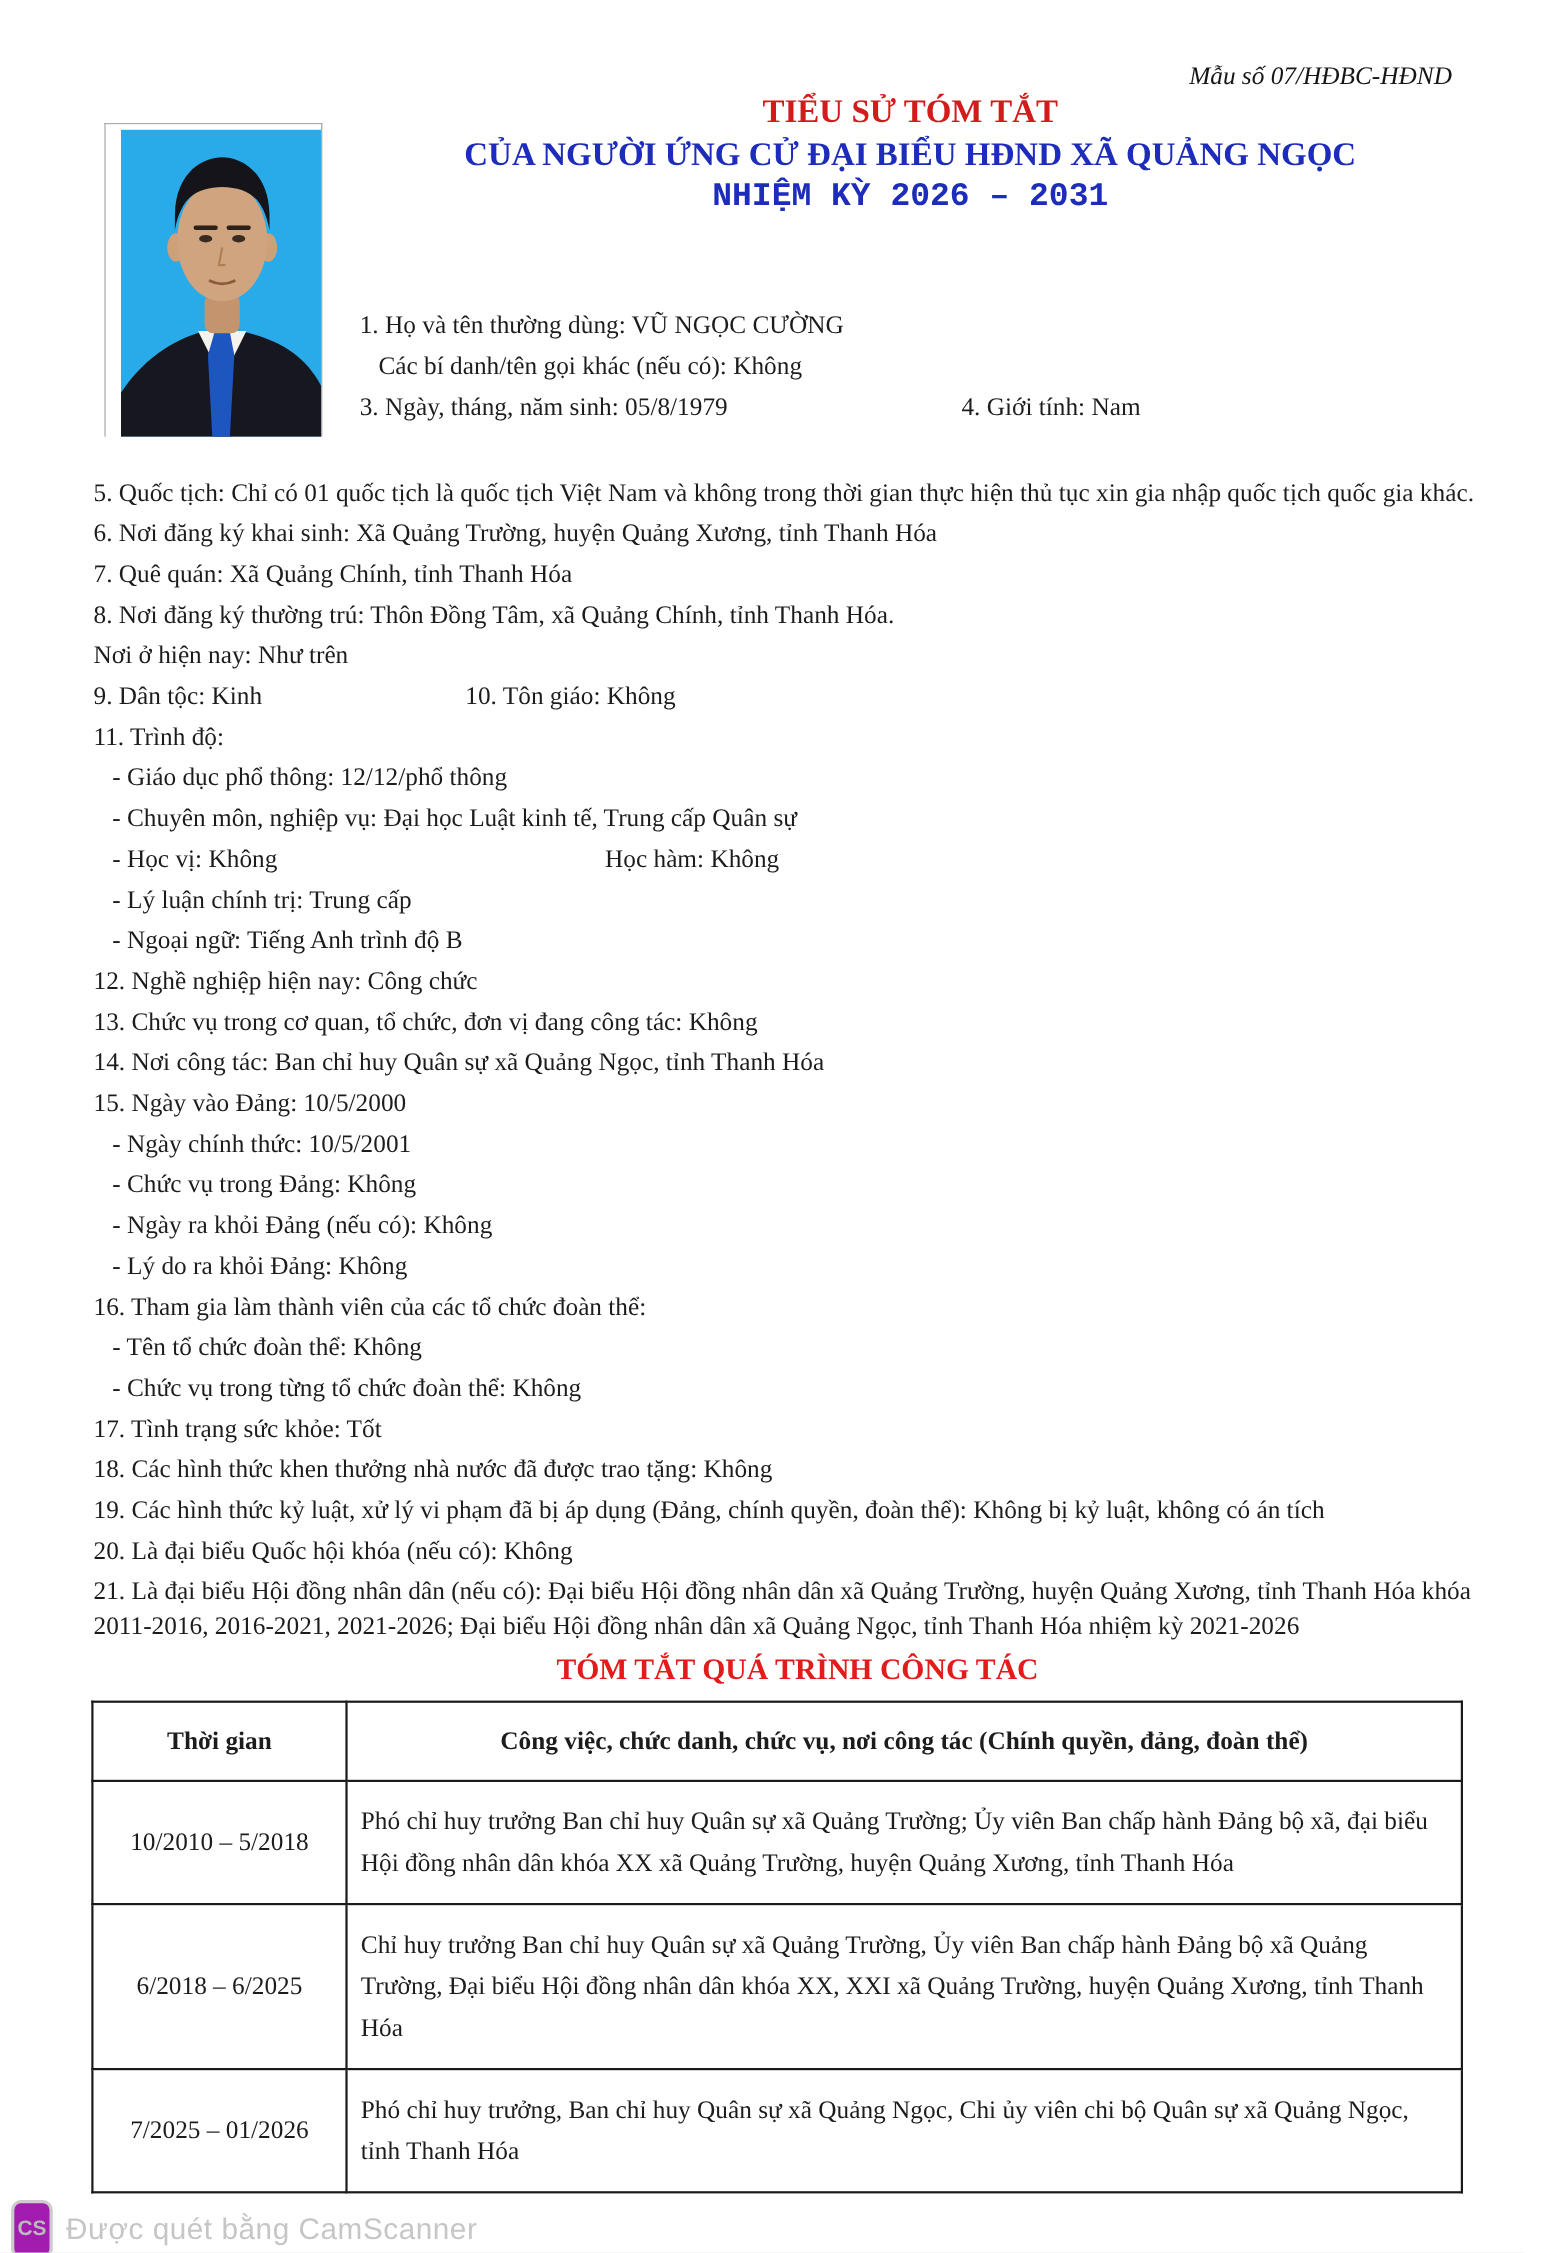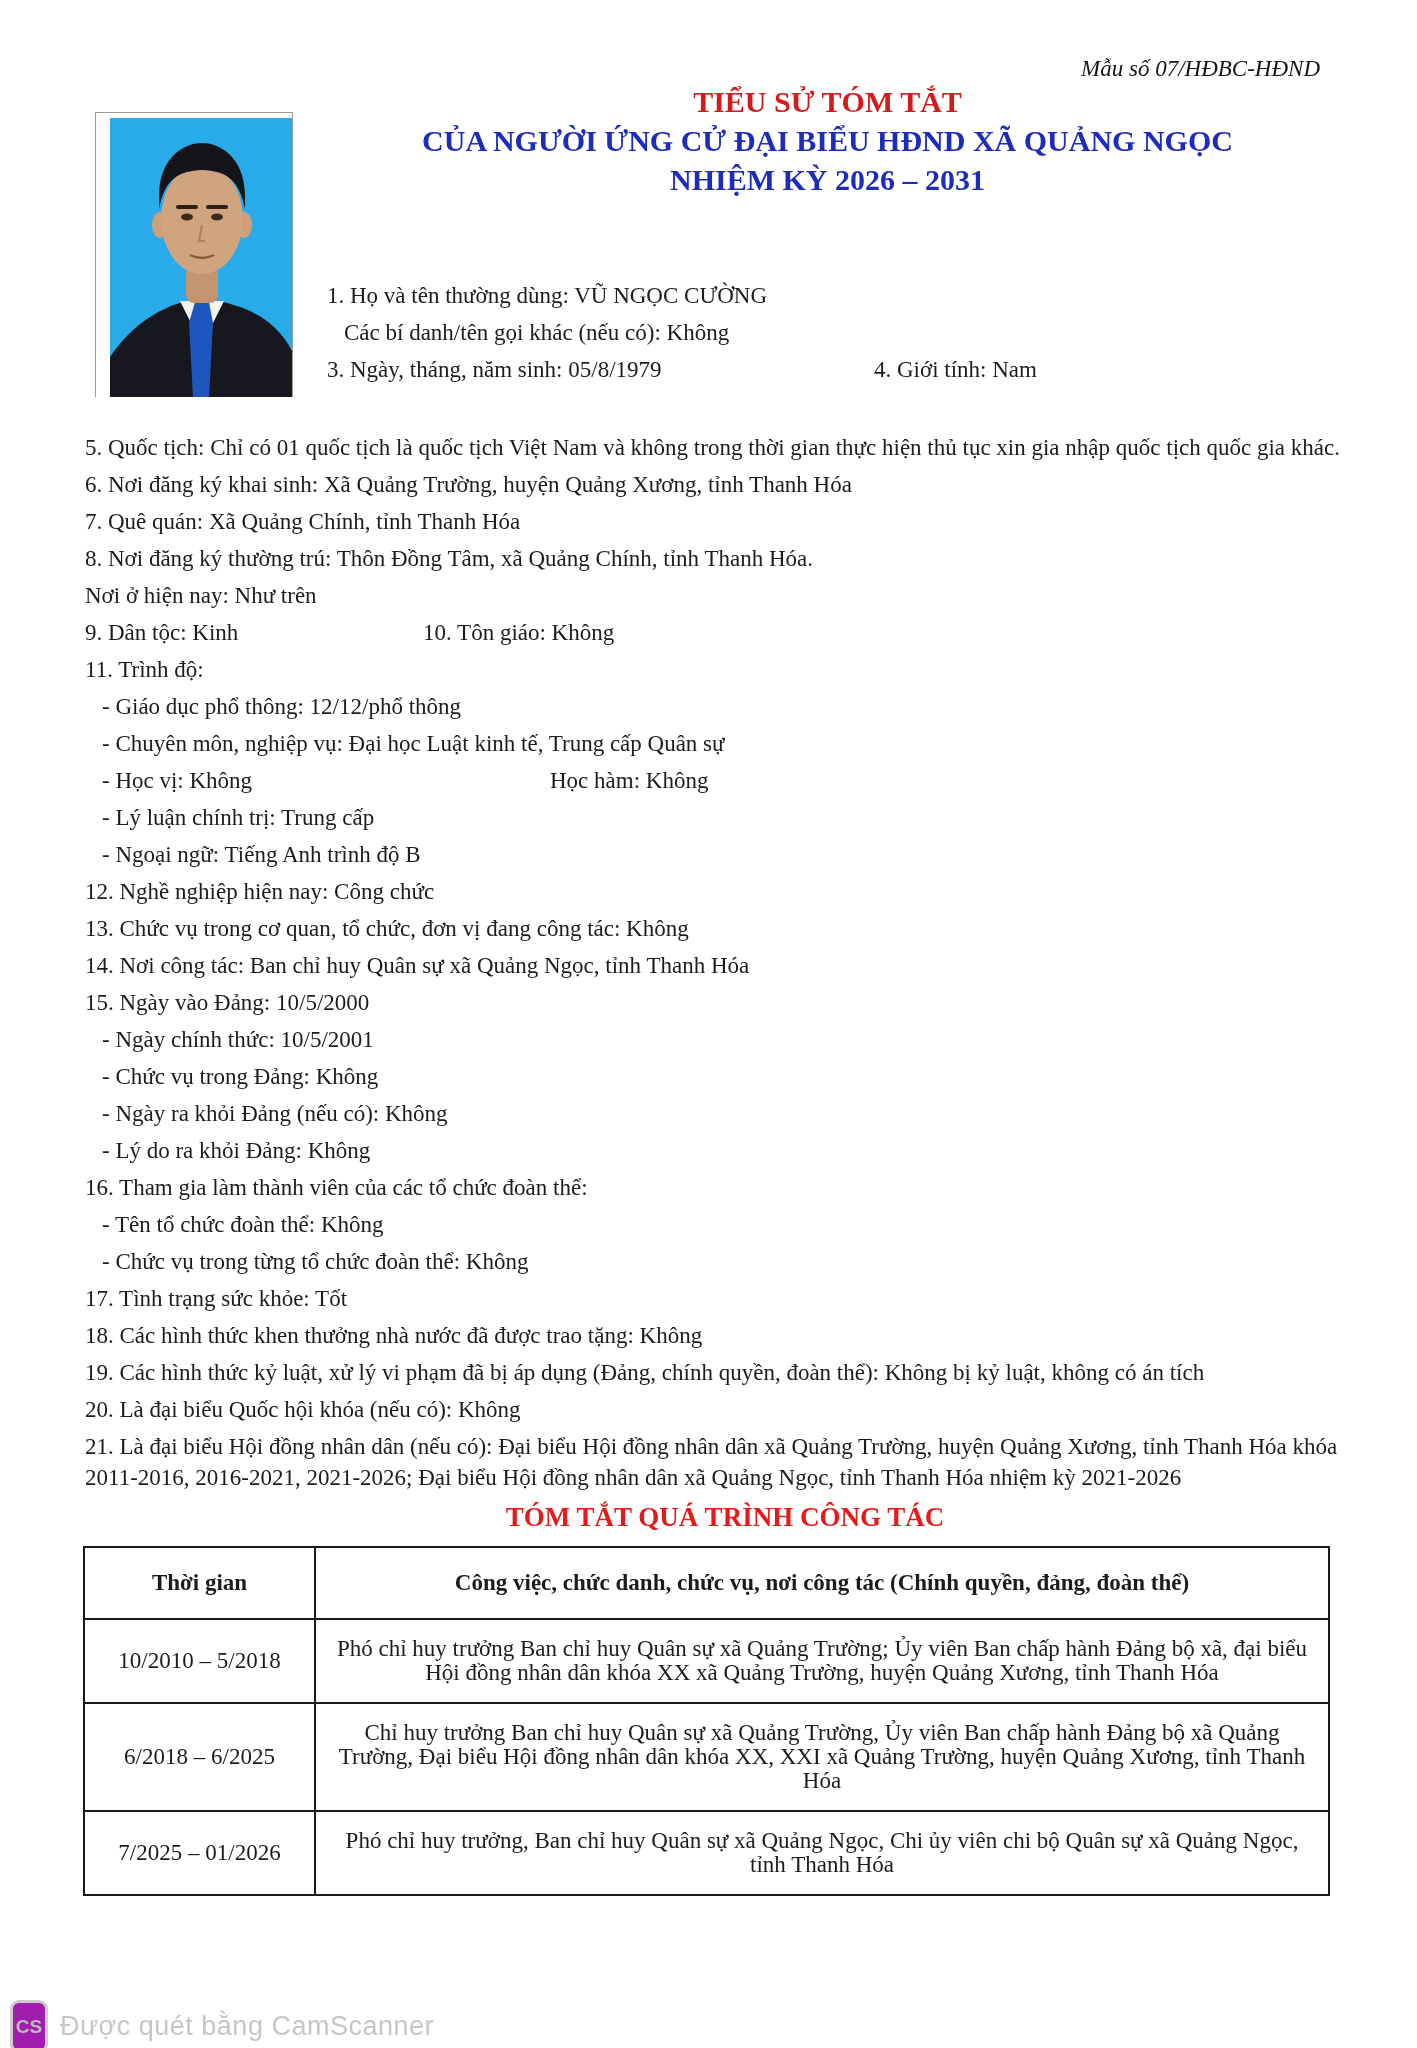--- a/index.html
+++ b/index.html
@@ -21,21 +21,21 @@
     box-sizing:border-box;
   }
   .photo svg{display:block;}
   
   .titles{
     position:absolute; left:300px; top:86px; width:1055px; text-align:center;
     font-weight:bold; line-height:31px;
   }
   .titles .t1{font-size:30px; margin-bottom:8px;}
   .titles .t2{font-size:30px; margin-bottom:8px;}
-  .titles .t3{font-size:30px;}
+  .titles .t3{font-size:30px;font-family:Liberation Mono, monospace;}
   
   .intro{
     position:absolute; left:327px; top:281px; width:1010px;
     font-size:23px; white-space:nowrap;
   }
   .intro .line{line-height:30px; margin-bottom:7px;}
   
   .body-block{
     position:absolute; left:85px; top:432px; width:1280px;
     font-size:23px;
@@ -54,21 +54,21 @@
   
   table.work{
     border-collapse:collapse; width:1247px; margin-left:-2px;
     font-size:23px;
   }
   table.work th, table.work td{
     border:2px solid #1a1a1a; padding:17px 12px; vertical-align:middle;
   }
   table.work th{font-weight:bold; text-align:center; height:36px;}
   .col-period{width:205px; text-align:center;}
-  td.desc{line-height:24px; text-align:center; padding:8px 12px;}
+  td.desc{line-height:38px; text-align:left; padding:8px 12px;}
   td.period-cell{text-align:center; font-size:23px;}
   
   .footer{
     position:absolute; left:10px; top:2000px;
     display:flex; align-items:center; gap:12px;
     font-family:"Liberation Sans","DejaVu Sans",sans-serif;
   }
   .cs-logo{
     width:38px; height:53px; border:3px solid #cccccc; border-radius:9px;
     display:flex; align-items:center; justify-content:center;

